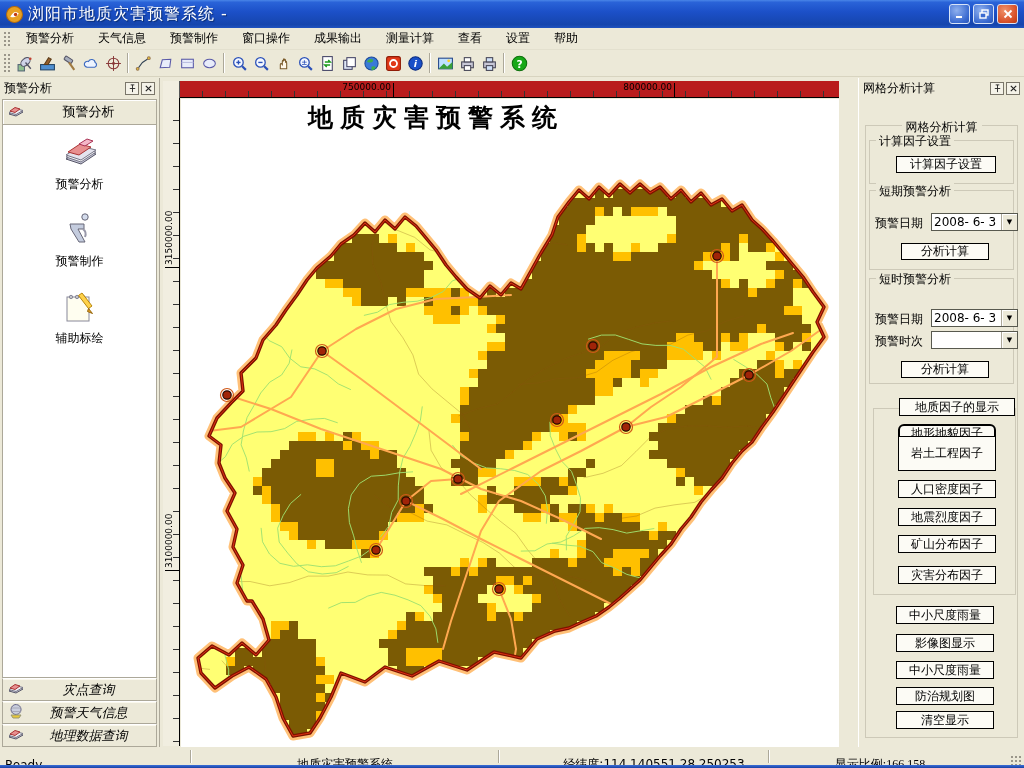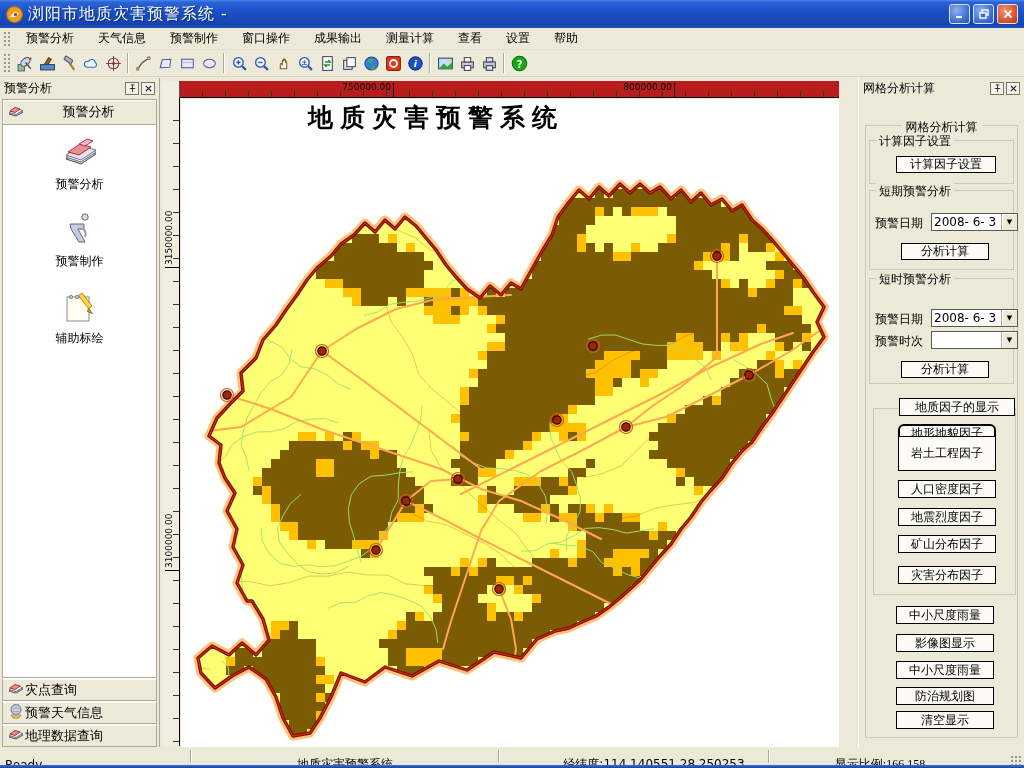--- a/index.html
+++ b/index.html
@@ -41,21 +41,21 @@
   .pbtn { width:14px; height:13px; border:1px solid #7a766a; background:#f4f2e8; margin-left:2px;
     display:flex; align-items:center; justify-content:center; font-size:9px; line-height:9px; }
   .outlook-header { height:26px; margin-top:2px; background:#ECE9D8; border:1px solid #aca899; box-shadow:inset 1px 1px 0 #fff;
     display:flex; align-items:center; padding:0 4px; }
   .outlook-header .oh-label { flex:1; text-align:center; font-size:13px; }
   .outlook-body { flex:1; background:#fff; border:1px solid #aca899; border-top:none; display:flex; flex-direction:column; align-items:center; padding-top:8px; }
   .ol-item { display:flex; flex-direction:column; align-items:center; margin-bottom:17px; cursor:pointer; }
   .ol-item .lbl { margin-top:2px; font-size:12px; }
   .sectbar { height:23px; border:1px solid #aca899; border-top-color:#fff; background:#ECE9D8;
     display:flex; align-items:center; padding:0 4px; margin-top:0px; box-shadow:inset 0 1px 0 #fbf9ee; }
-  .sectbar .sb-label { flex:1; font-size:13px; }
+  .sectbar .sb-label { flex:1; text-align:center; font-size:13px;font-style:italic; }
 
   
   #map-doc { position:absolute; left:161px; top:1px; width:697px; height:669px; background:#ECE9D8; }
   #corner { position:absolute; left:2px; top:3px; width:17px; height:17px; background:#f1eee0; border-right:1px solid #555; }
   #top-ruler { position:absolute; left:19px; top:3px; width:659px; height:17px; background:#b91c1c; border-bottom:1px solid #000; }
   #top-ruler .ticks { position:absolute; left:0; bottom:0; width:100%; height:6px;
     background:repeating-linear-gradient(to right,transparent 0,transparent 22px,#333 22px,#333 23px); }
   .hlabel { position:absolute; top:1px; font-size:9px; color:#000; text-align:right; width:66px; }
   .hmajor { position:absolute; bottom:0; width:1px; height:14px; background:#000; }
   #left-ruler { position:absolute; left:2px; top:20px; width:17px; height:648px; background:#f1eee0; border-right:1px solid #000; }

